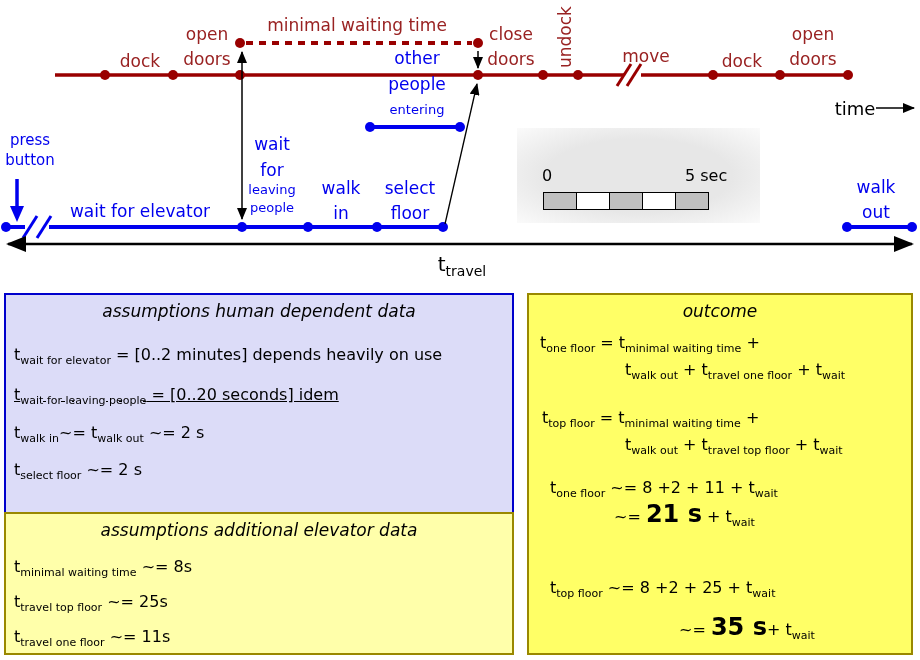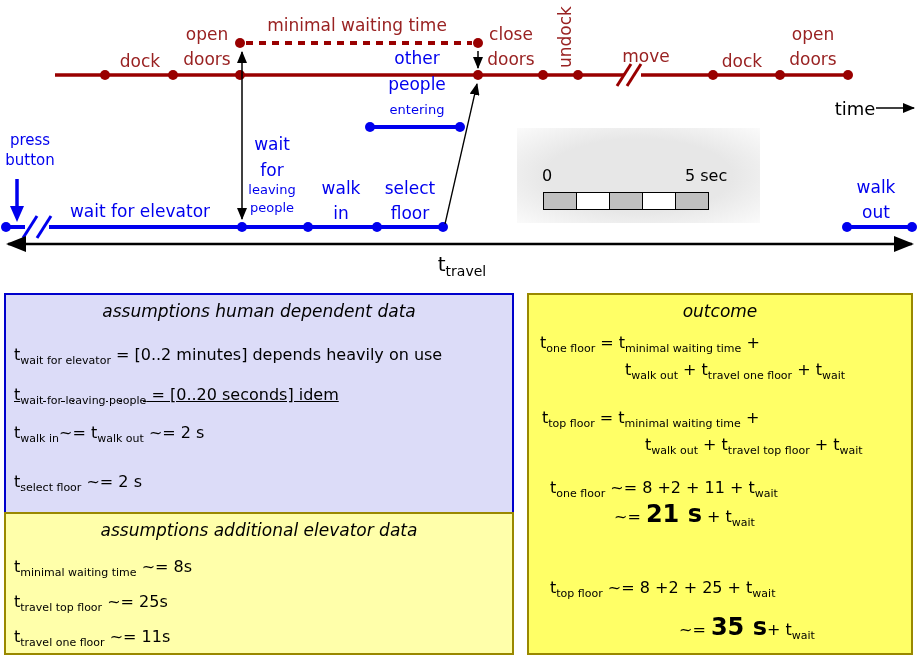--- a/index.html
+++ b/index.html
@@ -45,26 +45,26 @@
     background:var(--paleyellow-bg);border-color:var(--olive-border);}
   .box-out{left:527px;top:293px;width:386px;height:362px;
     background:var(--yellow-bg);border-color:var(--olive-border);}
   .ititle{position:absolute;left:0;right:0;top:6px;text-align:center;
     font-style:italic;font-size:17px;}
   .row{position:absolute;font-size:16px;white-space:nowrap;}
   .row sub{font-size:11px;line-height:0;}
   .row b.big{font-size:24px;font-weight:bold;}
   
   .hr0{left:8px;top:50px;} .hr1{left:8px;top:90px;text-decoration:underline;}
-  .hr2{left:8px;top:128px;} .hr3{left:8px;top:165px;margin-top:12px;}
+  .hr2{left:8px;top:128px;} .hr3{left:8px;top:165px;}
   
   .er0{left:8px;top:43px;} .er1{left:8px;top:78px;} .er2{left:8px;top:113px;}
   
   .or0{left:11px;top:38px;} .or1{left:96px;top:65px;}
-  .or2{left:13px;top:113px;} .or3{left:96px;top:140px;margin-left:20px;}
+  .or2{left:13px;top:113px;} .or3{left:96px;top:140px;}
   .or4{left:21px;top:183px;} .or5{left:85px;top:205px;}
   .or6{left:21px;top:283px;} .or7{left:150px;top:318px;}
 </style>
 </head>
 <body>
 
 <div id="stage">
 
   <svg class="gfx" width="920" height="290" viewBox="0 0 920 290">
     <defs>

